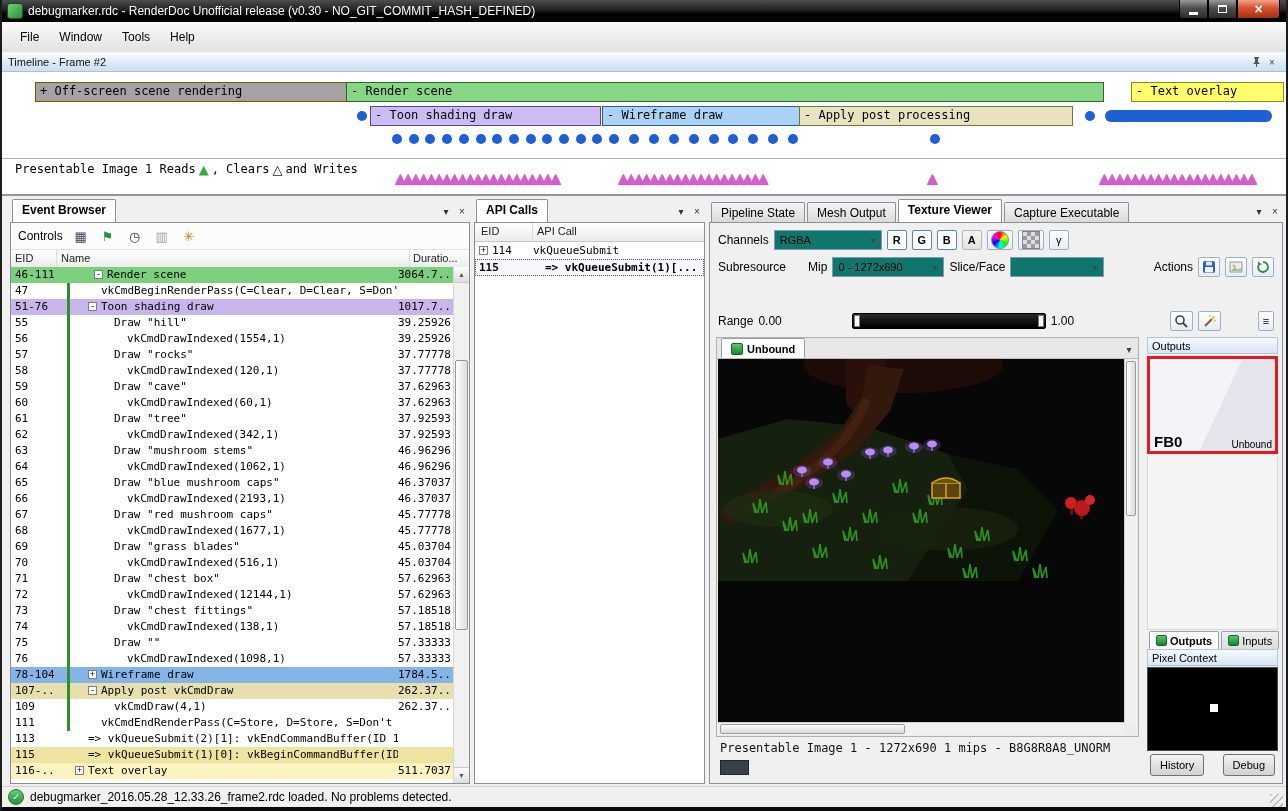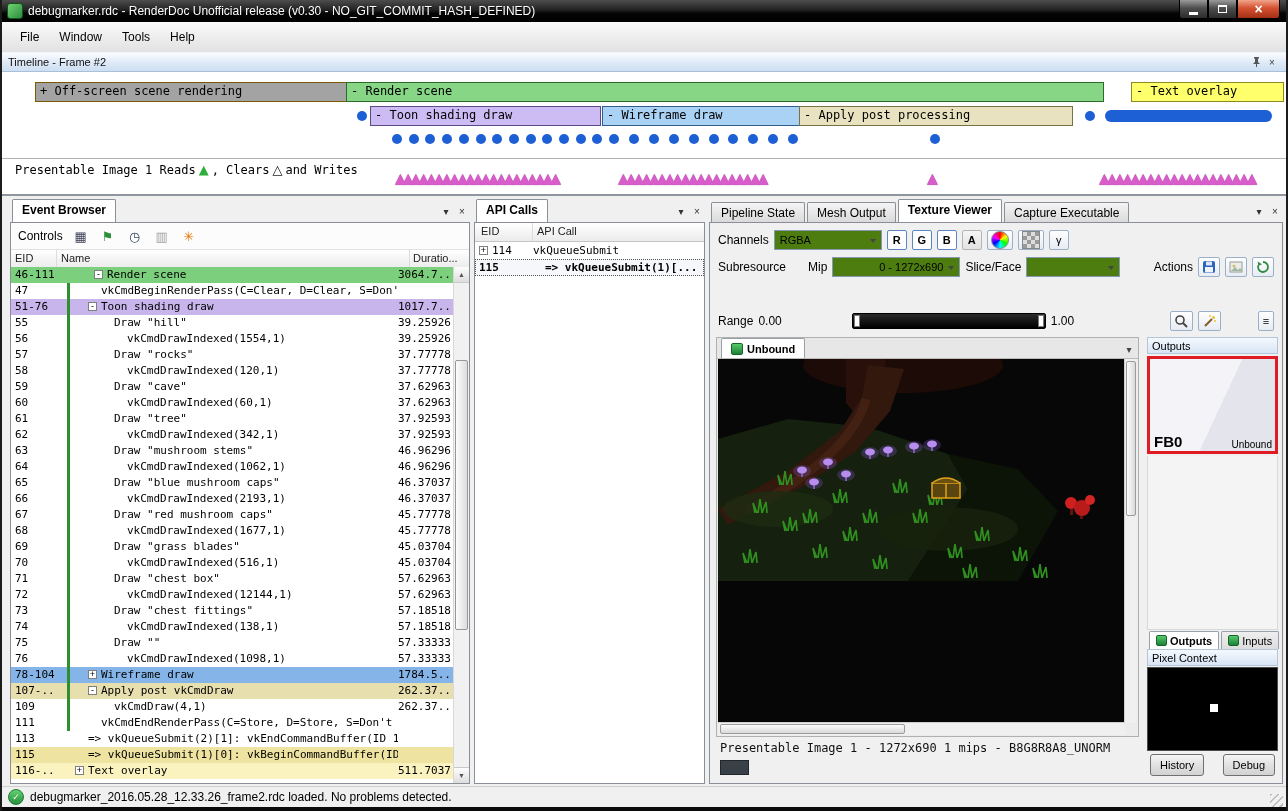--- a/index.html
+++ b/index.html
@@ -33,21 +33,21 @@
   .dock-mini{width:16px;text-align:center;color:#444;font-size:10px;}
   
   #timeline-header{position:absolute;left:0;top:52px;right:0;height:20px;box-sizing:border-box;}
   #timeline-canvas{position:absolute;left:0;top:72px;right:0;height:124px;background:#fff;
                    border-bottom:2px solid #8f969e;box-sizing:border-box;overflow:hidden;}
   .tl-bar{position:absolute;height:20px;border:1px solid rgba(0,0,0,.6);box-sizing:border-box;
           font:12px "DejaVu Sans Mono",monospace;line-height:17px;padding-left:4px;white-space:nowrap;overflow:hidden;}
   .tl-dot{position:absolute;width:10px;height:10px;border-radius:50%;}
   .tl-bluebar{position:absolute;top:38px;height:12px;border-radius:6px;}
   .tl-sep{position:absolute;left:0;right:0;top:86px;border-top:1px solid #b3b3b3;}
-  .tl-note{position:absolute;left:13px;top:90px;font:12px "DejaVu Sans Mono",monospace;display:flex;align-items:center;gap:3px;white-space:nowrap;}
+  .tl-note{position:absolute;left:13px;top:90px;font:12px "DejaVu Sans Mono",monospace;display:flex;align-items:flex-start;gap:3px;white-space:nowrap;}
   .tri-g{color:#2fae3c;font-family:"DejaVu Sans",sans-serif;font-size:13px;}
   .tri-o{color:#222;font-family:"DejaVu Sans",sans-serif;font-size:13px;}
   .tl-tris{position:absolute;top:98px;height:18px;font-family:"DejaVu Sans",sans-serif;font-size:14px;
            letter-spacing:-3px;white-space:nowrap;text-shadow:0 0 1px #8d3184;}
   
   .panel{position:absolute;}
   .tabbar{position:absolute;left:0;top:0;right:0;height:22px;display:flex;align-items:flex-end;padding-left:2px;}
   .tab{padding:3px 9px 3px 9px;font-size:12px;border:1px solid #8a8f98;border-bottom:none;border-radius:2px 2px 0 0;
        background:linear-gradient(#f4f4f4,#d9d9d9);margin-right:2px;position:relative;top:1px;white-space:nowrap;}
   .tab.active{background:#fff;font-weight:bold;top:0;padding-bottom:5px;z-index:3;}
@@ -96,22 +96,22 @@
                  display:flex;align-items:center;justify-content:center;font-size:11px;color:#333;}
   
   #right-panel{left:707px;top:200px;width:574px;height:584px;}
   #right-panel .panel-body{background:#f0f0f0;}
   .tv-row{position:absolute;left:8px;right:8px;height:22px;display:flex;align-items:center;gap:5px;}
   .tbtn{height:20px;min-width:20px;padding:0 3px;border:1px solid #9bb0c8;border-radius:2px;box-sizing:border-box;
         background:linear-gradient(#fefefe,#e7ecf3);display:flex;align-items:center;justify-content:center;font-size:11px;gap:3px;}
   .chbtn{width:20px;height:20px;border:1px solid #5b86c5;background:#fff;font-weight:bold;font-size:11px;
          display:flex;align-items:center;justify-content:center;border-radius:2px;box-sizing:border-box;}
   .chbtn.off{border-color:#b5b5b5;background:linear-gradient(#f5f5f5,#e3e3e3);}
-  .combo{position:relative;height:20px;border:1px solid #8599b5;background:#4d7c0f;font-size:11px;line-height:18px;
-         padding:0 16px 0 5px;box-sizing:border-box;white-space:nowrap;overflow:hidden;}
+  .combo{position:relative;height:20px;border:1px solid #8599b5;background:#0f766e;font-size:11px;line-height:18px;
+         padding:0 0 0 5px;box-sizing:border-box;white-space:nowrap;overflow:hidden;}
   .combo::after{content:"";position:absolute;right:5px;top:8px;border:3px solid transparent;border-top:4px solid #444;}
   .colorwheel{width:16px;height:16px;border-radius:50%;border:1px solid #888;
               background:conic-gradient(#f00,#ff0,#0f0,#0ff,#00f,#f0f,#f00);}
   .checker{width:16px;height:16px;border:1px solid #888;
            background-image:linear-gradient(45deg,#9a9a9a 25%,transparent 25%,transparent 75%,#9a9a9a 75%),
                             linear-gradient(45deg,#9a9a9a 25%,#ddd 25%,#ddd 75%,#9a9a9a 75%);
            background-size:8px 8px;background-position:0 0,4px 4px;}
   .range-slider{width:192px;height:14px;position:relative;background:linear-gradient(#2a2a2a,#000);
                 border:1px solid #000;border-radius:2px;}
   .range-handle{position:absolute;top:1px;bottom:1px;width:6px;background:#fff;border:1px solid #777;box-sizing:border-box;}
@@ -595,21 +595,21 @@
         <div class="tbtn">
             <span class="checker"></span>
           </div>
         <div class="tbtn">γ</div>
       </div>
 
       <div class="tv-row" style="top:33px;">
         <span class="lbl">Subresource</span>
         <span class="fspace12"></span>
         <span class="lbl">Mip</span>
-        <div class="combo" style="width:128px;text-align:right;">0 - 1272x690</div>
+        <div class="combo" style="width:112px;">0 - 1272x690</div>
         <span class="lbl">Slice/Face</span>
         <div class="combo" style="width:94px;"></div>
         <span style="margin-left:auto;" class="lbl">Actions</span>
         <div class="tbtn">
           <svg width="14" height="14" viewBox="0 0 14 14">
               <rect x="1" y="1" width="12" height="12" rx="2" fill="#2b63c1"></rect>
               <rect x="4" y="1.5" width="6" height="4" fill="#dce6f5"></rect>
               <rect x="3" y="7" width="8" height="5.5" fill="#f0f4fa"></rect>
             </svg>
         </div>

